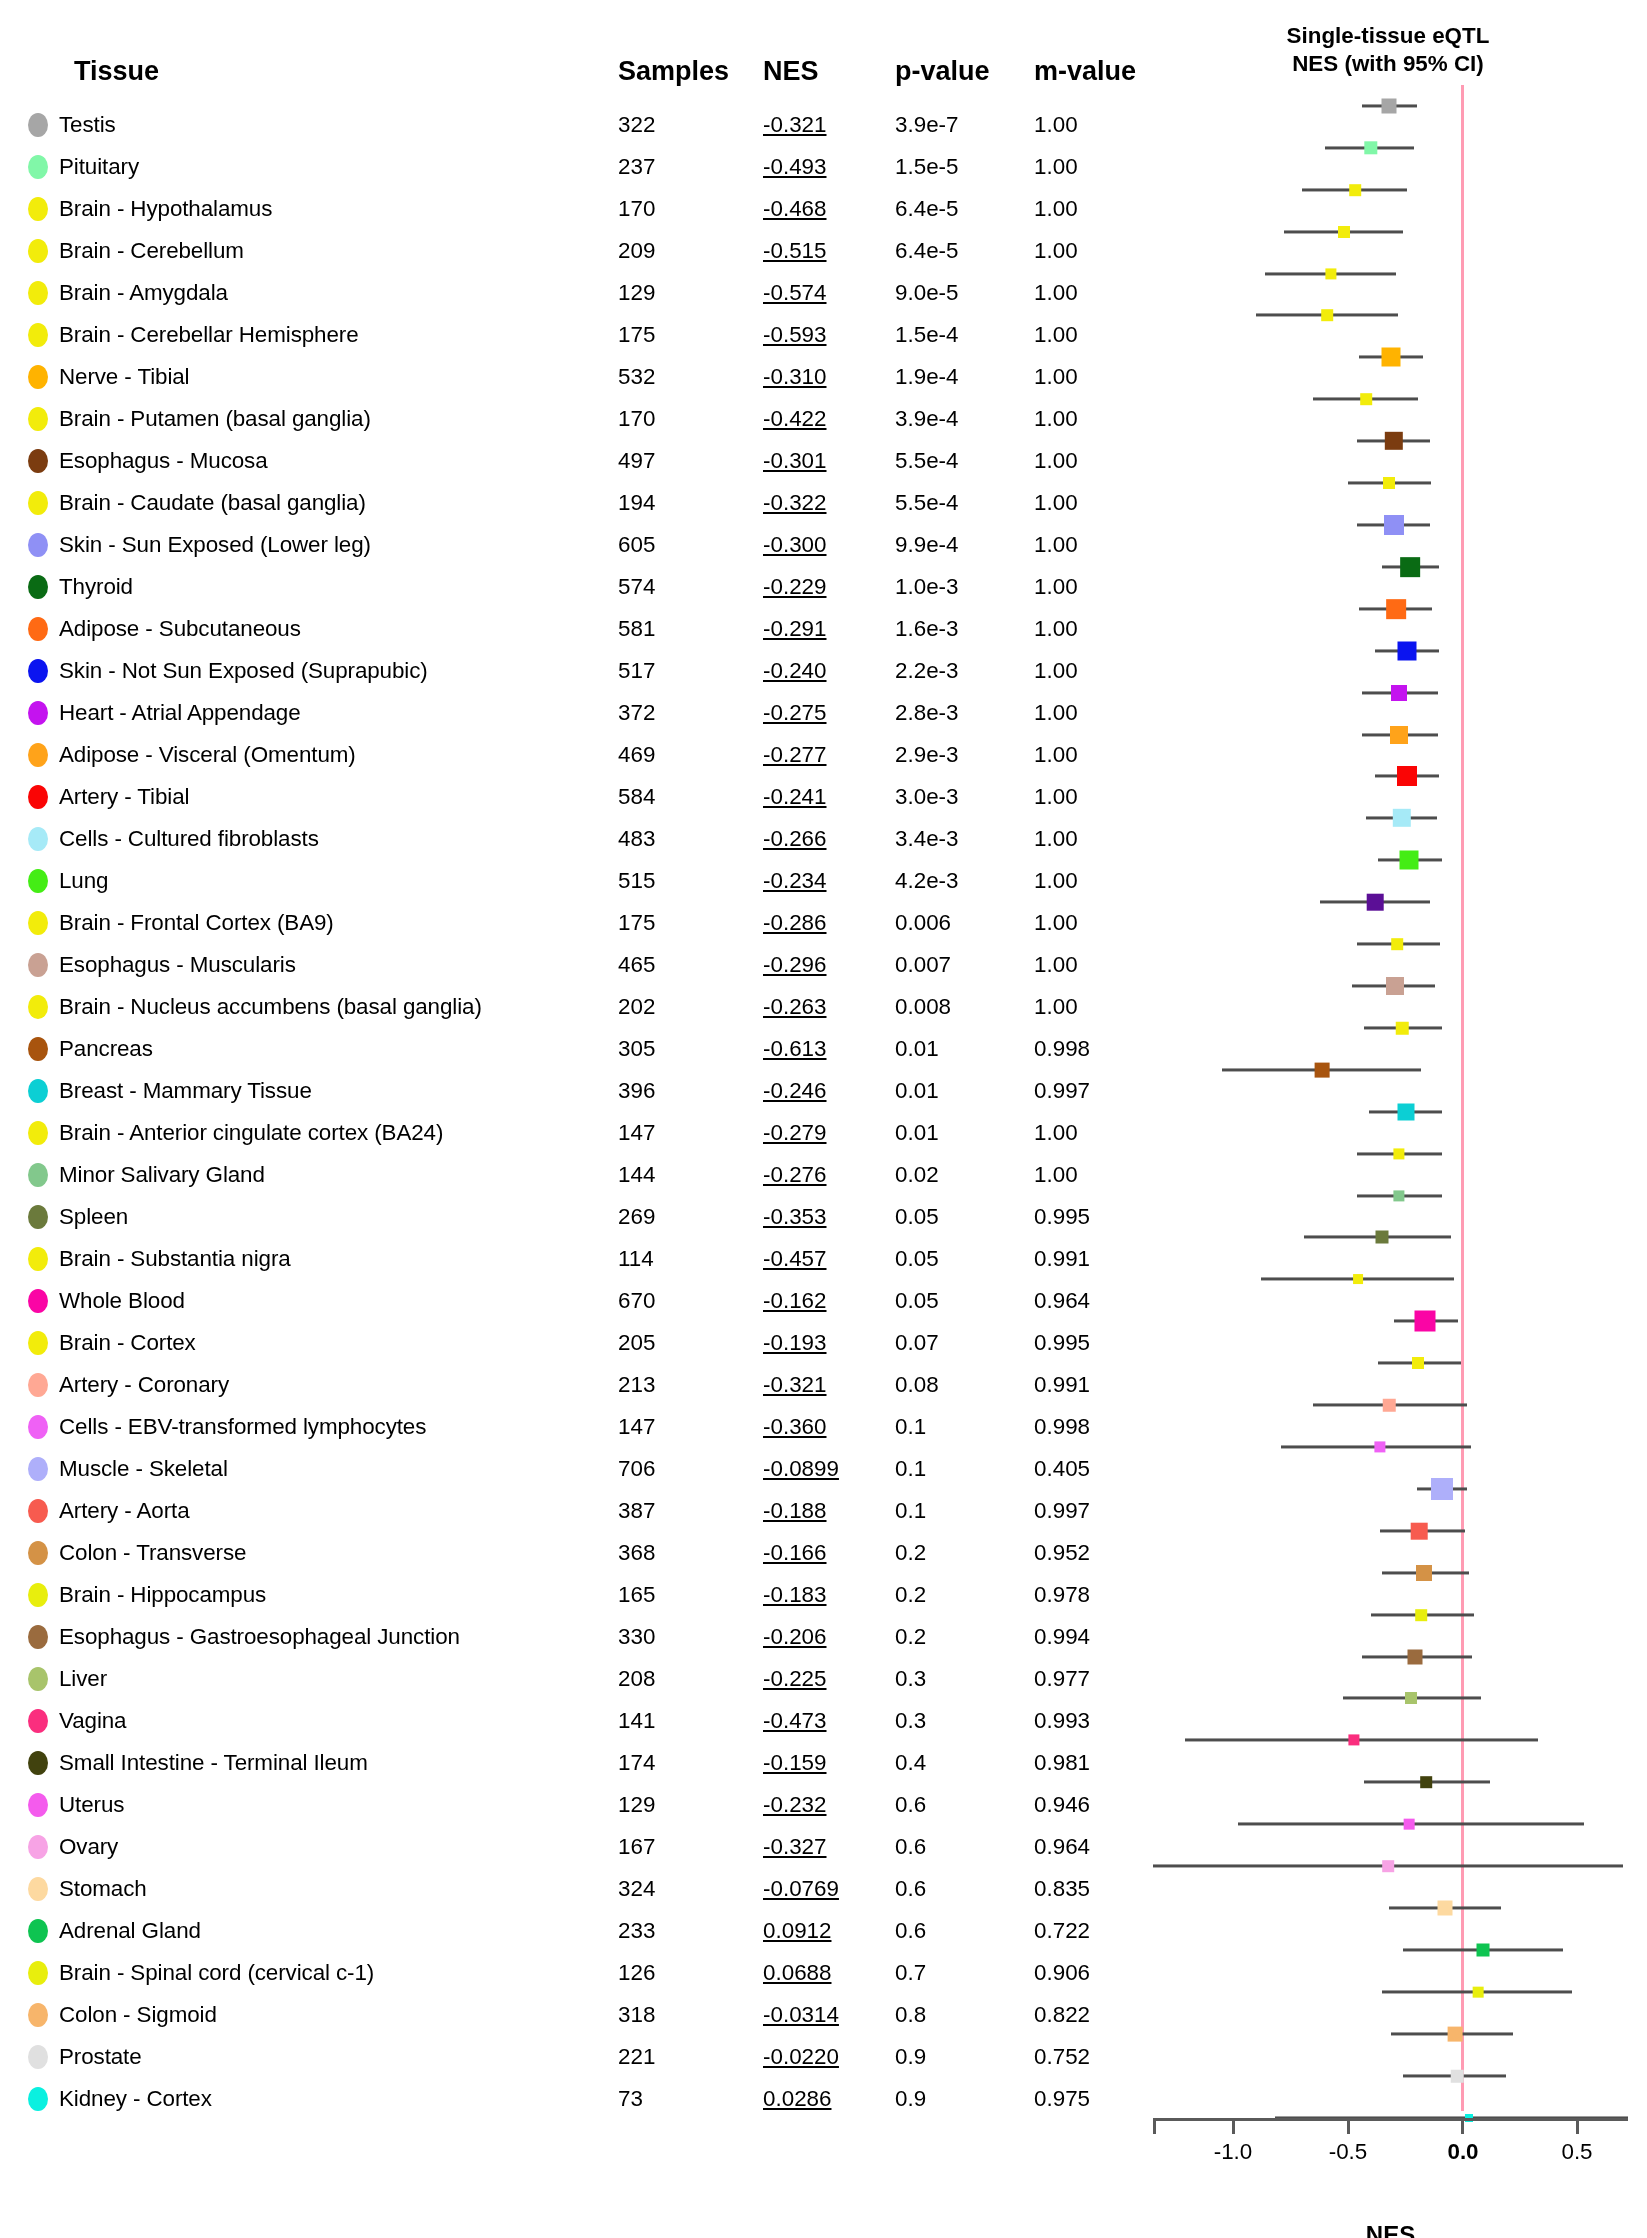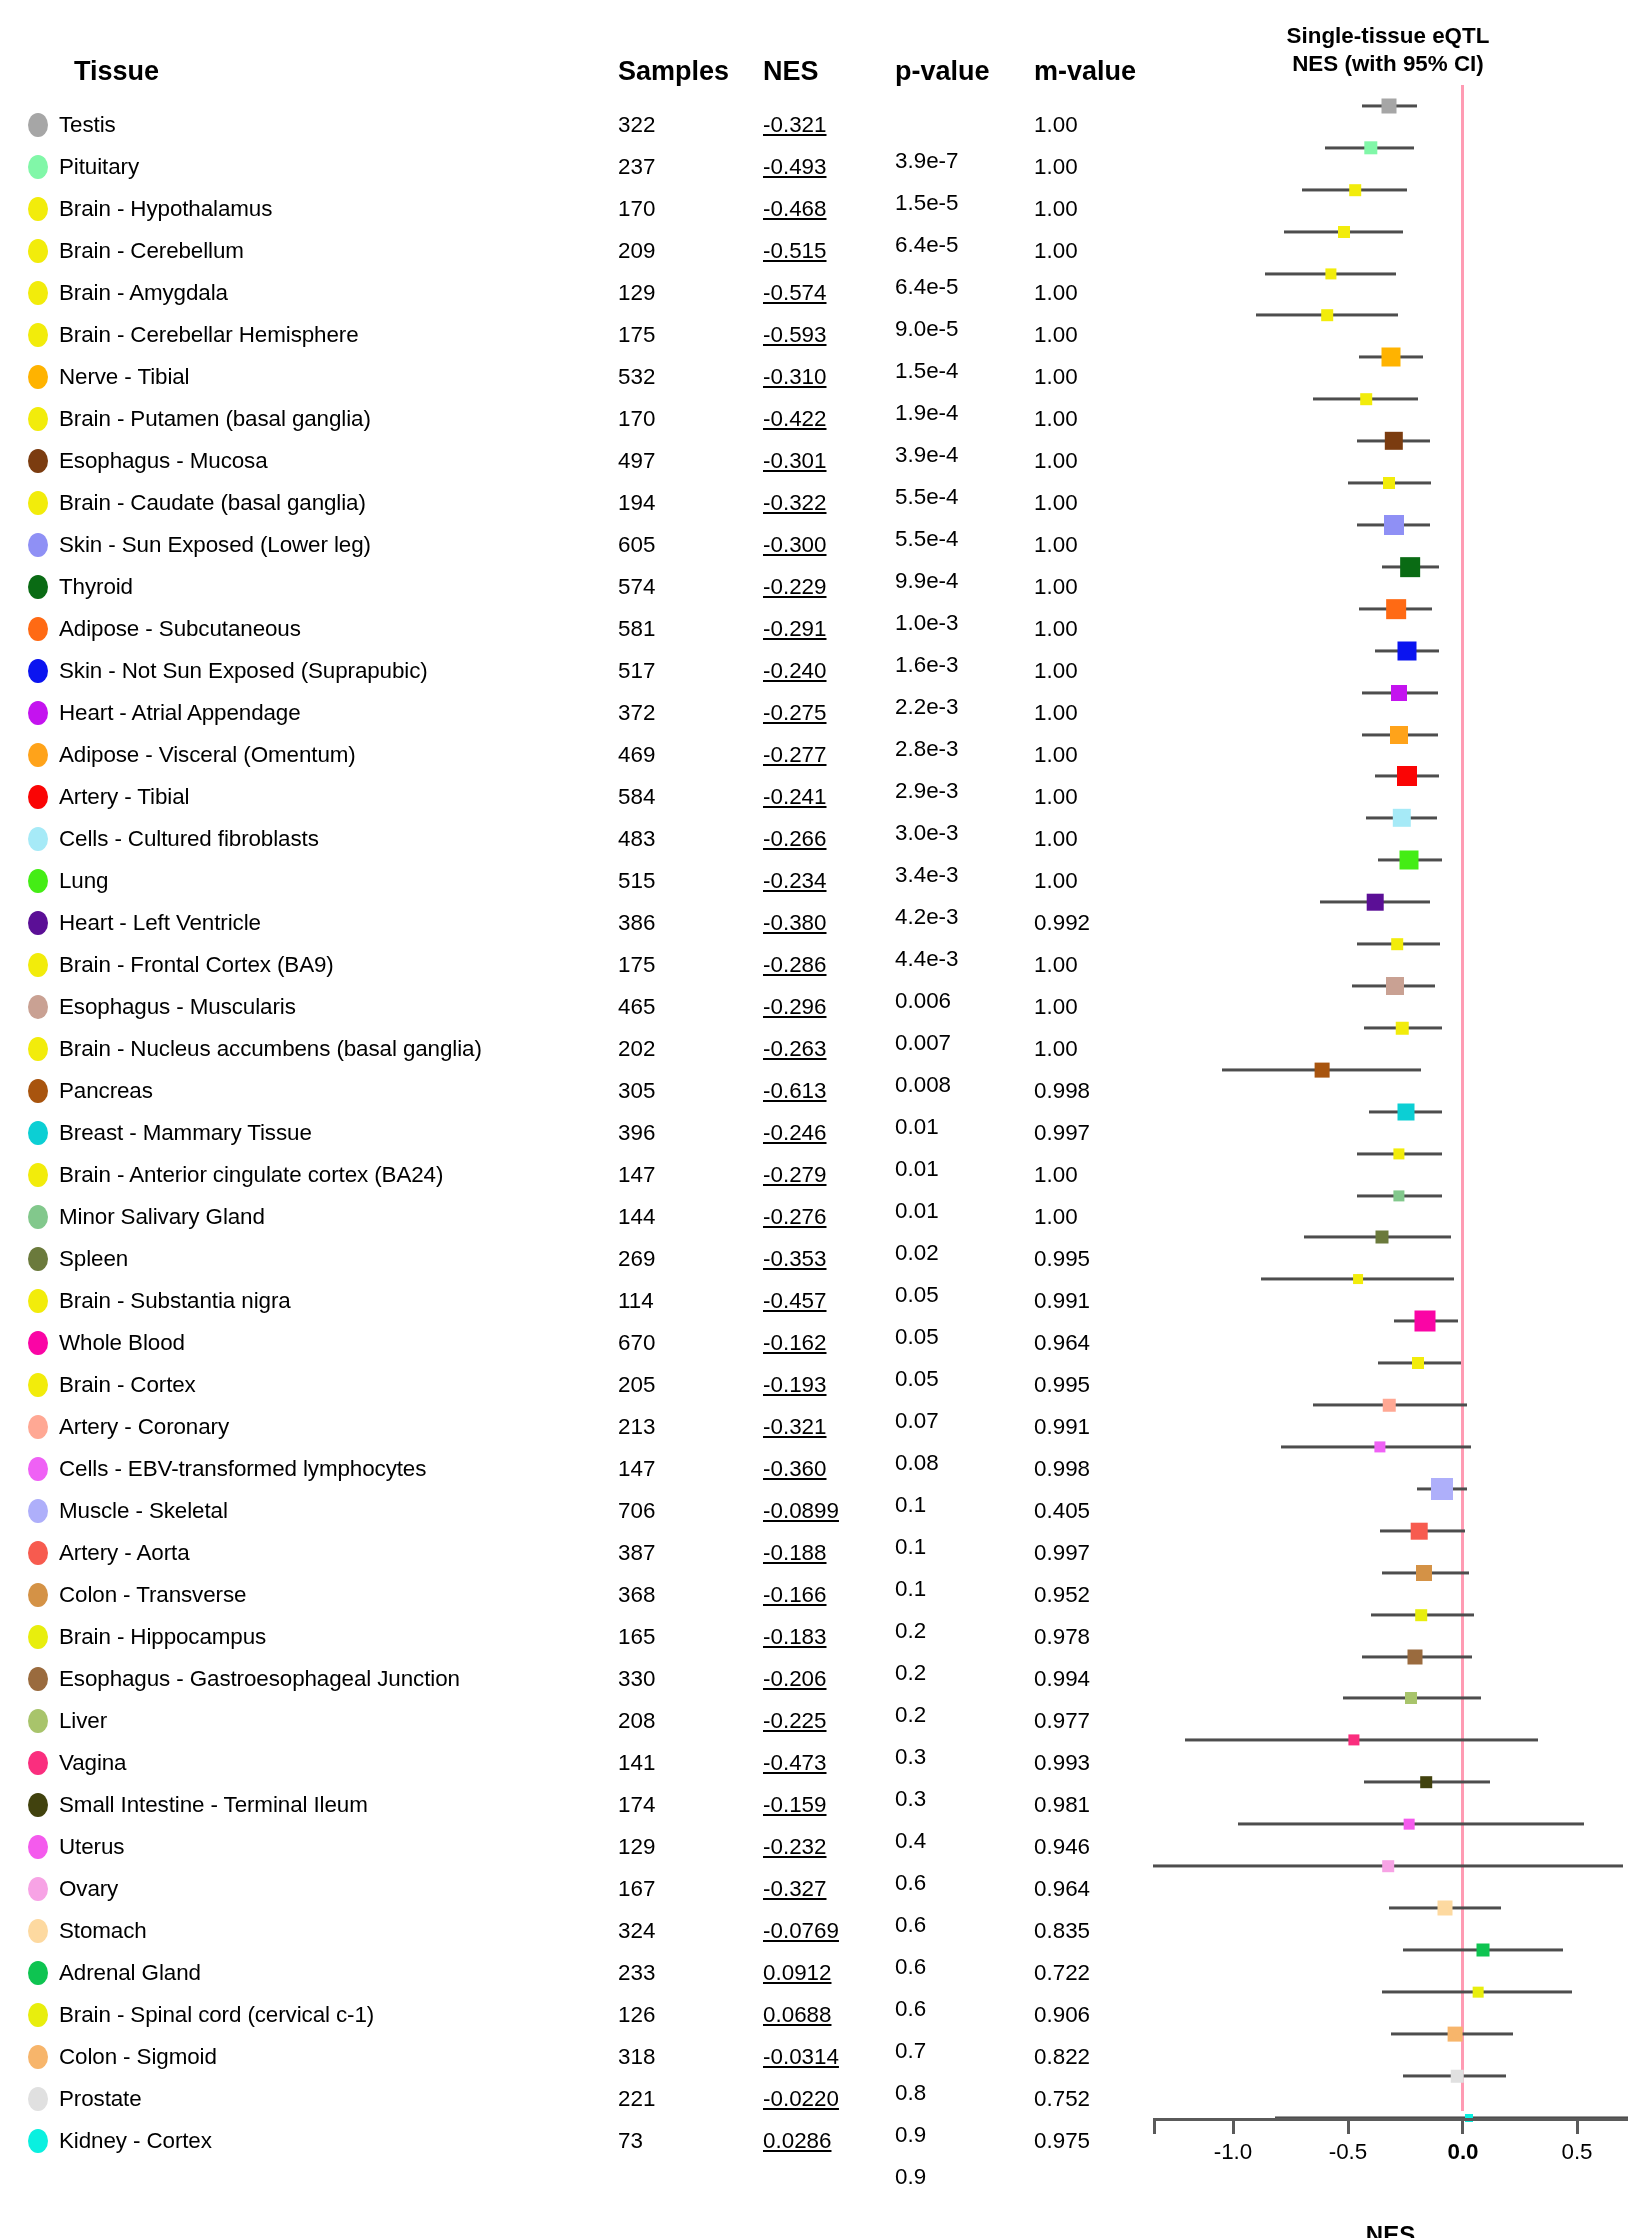--- a/index.html
+++ b/index.html
@@ -31,21 +31,21 @@
     position:absolute;left:28px;top:50%;transform:translateY(-50%);
     width:19.7px;height:24px;border-radius:50%;
   }
   .tname{
     position:absolute;left:59px;top:50%;transform:translateY(-50%);
     font-size:22.4px;white-space:nowrap;letter-spacing:-0.1px;
   }
   .num{position:absolute;top:50%;transform:translateY(-50%);font-size:22.4px;white-space:nowrap;}
   .c-samples{left:618px;}
   .c-nes{left:763px;text-decoration:underline;}
-  .c-p{left:895px;margin-top:36px;}
+  .c-p{left:895px;}
   .c-m{left:1034px;}
 
   
   #forest{
     position:absolute;left:1153px;top:85px;
     width:475px;height:2026px;
   }
   .zeroline{
     position:absolute;top:0;bottom:0;width:3.1px;background:#ff9bb3;
   }
@@ -231,28 +231,20 @@
         <span class="num c-p">3.4e-3</span>
         <span class="num c-m">1.00</span>
       </div>
       <div class="row">
         <span class="dot" style="background: rgb(68, 237, 21);"></span>
         <span class="tname">Lung</span>
         <span class="num c-samples">515</span>
         <span class="num c-nes">-0.234</span>
         <span class="num c-p">4.2e-3</span>
         <span class="num c-m">1.00</span>
-      </div>
-      <div class="row">
-        <span class="dot" style="background: rgb(91, 15, 150);"></span>
-        <span class="tname">Heart - Left Ventricle</span>
-        <span class="num c-samples">386</span>
-        <span class="num c-nes">-0.380</span>
-        <span class="num c-p">4.4e-3</span>
-        <span class="num c-m">0.992</span>
       </div>
       <div class="row">
         <span class="dot" style="background: rgb(242, 236, 11);"></span>
         <span class="tname">Brain - Frontal Cortex (BA9)</span>
         <span class="num c-samples">175</span>
         <span class="num c-nes">-0.286</span>
         <span class="num c-p">0.006</span>
         <span class="num c-m">1.00</span>
       </div>
       <div class="row">

